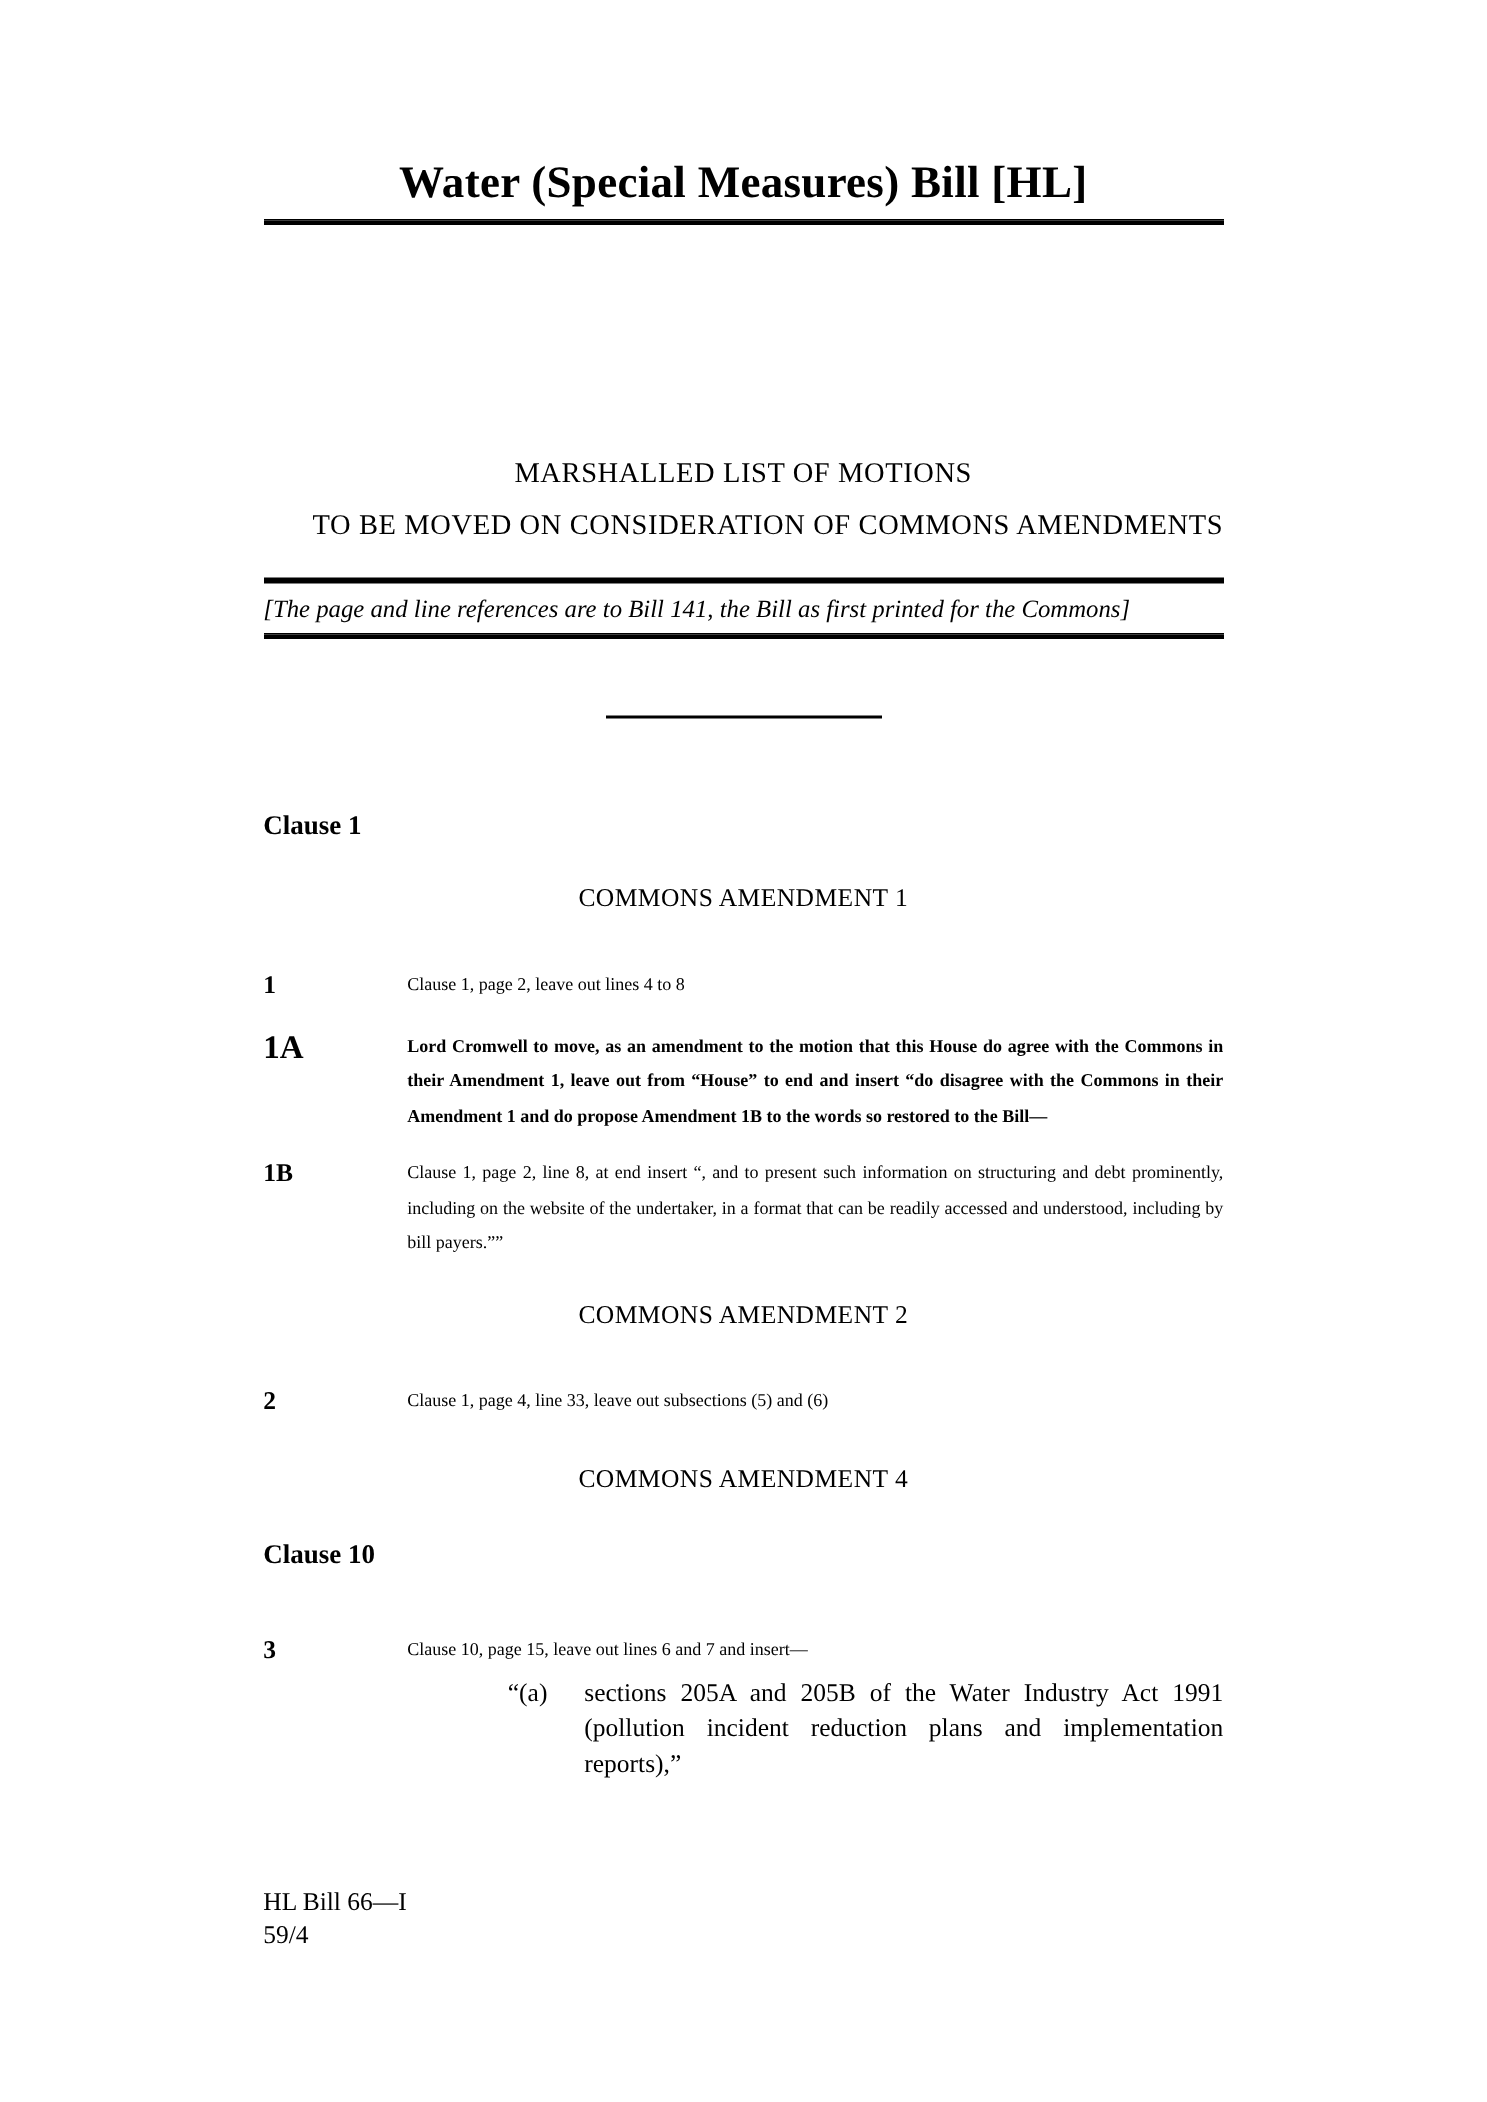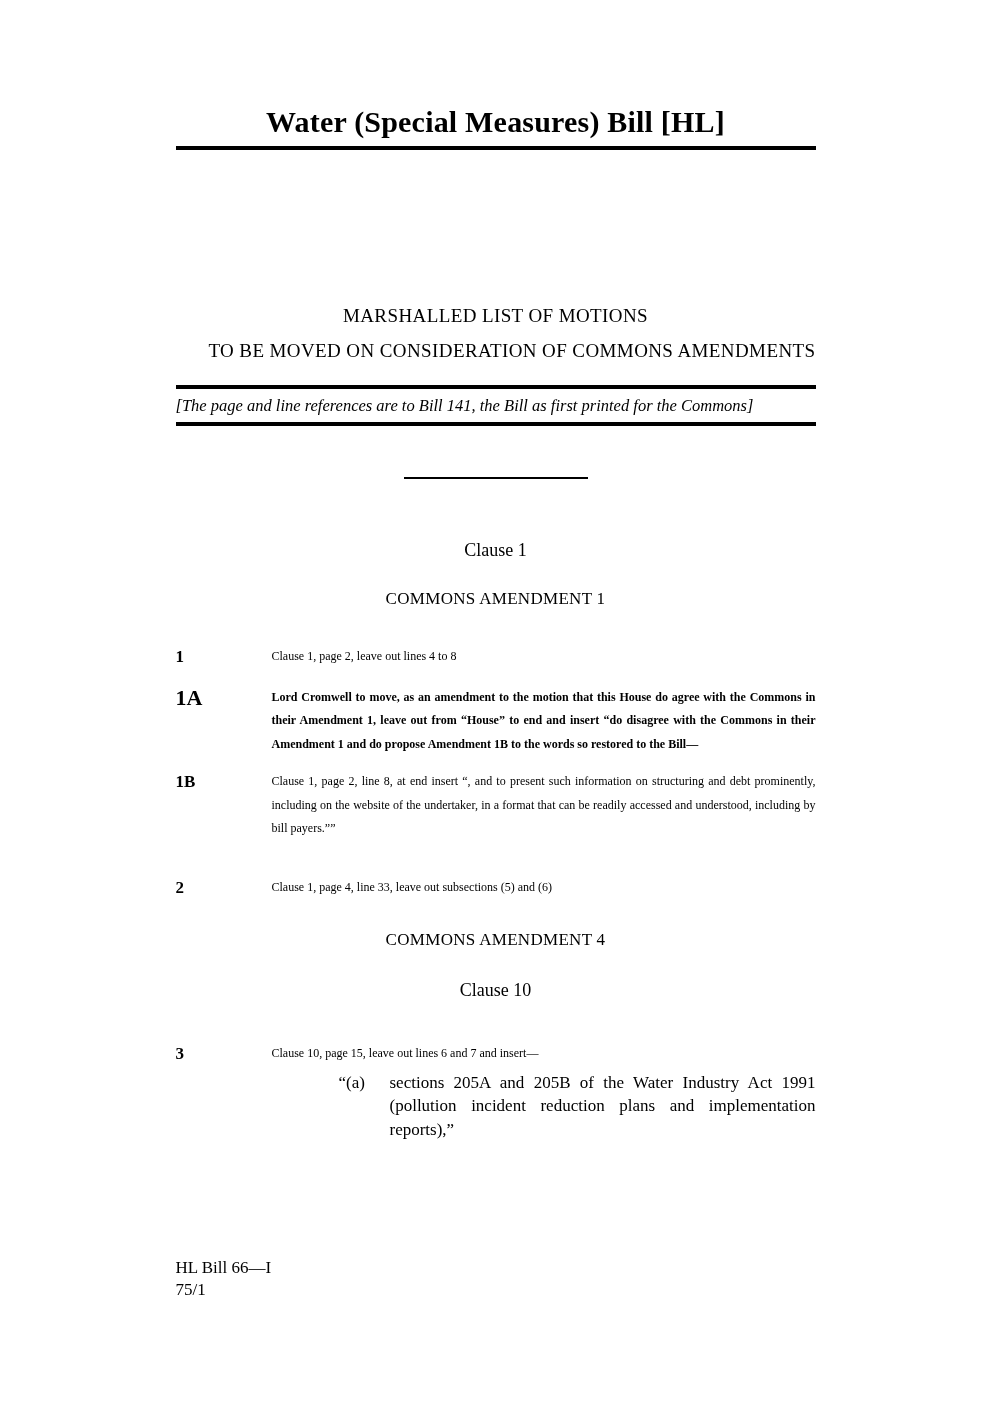--- a/index.html
+++ b/index.html
@@ -60,23 +60,22 @@
     padding: 6px 0;
   }
 
   .separator-rule {
     width: 184px;
     margin: 51px auto 0 auto;
     border-top: 2px solid #000;
   }
 
   .clause-heading {
-    text-align: center;
     font-size: 18px;
-    font-weight: normal;
+    font-weight: bold;
     line-height: 22px;
   }
   .clause-1 { margin-top: 60px; }
   .clause-10 { margin-top: 29px; }
 
   .ca-heading {
     text-align: center;
     font-size: 17px;
     line-height: 21px;
     letter-spacing: 0.3px;
@@ -164,20 +163,21 @@
     <div class="amendment motion am-1a">
       <span class="num">1A</span>
       <div class="body">Lord Cromwell to move, as an amendment to the motion that this House do agree with the Commons in their Amendment 1, leave out from “House” to end and insert “do disagree with the Commons in their Amendment 1 and do propose Amendment 1B to the words so restored to the Bill—</div>
     </div>
 
     <div class="amendment am-1b">
       <span class="num">1B</span>
       <div class="body">Clause 1, page 2, line 8, at end insert “, and to present such information on structuring and debt prominently, including on the website of the undertaker, in a format that can be readily accessed and understood, including by bill payers.””</div>
     </div>
 
+    <div class="ca-heading ca-2">COMMONS AMENDMENT 2</div>
 
     <div class="amendment am-2">
       <span class="num">2</span>
       <div class="body">Clause 1, page 4, line 33, leave out subsections (5) and (6)</div>
     </div>
 
 
     <div class="ca-heading ca-3">COMMONS AMENDMENT 4</div>
 
     <div class="clause-heading clause-10">Clause 10</div>
@@ -189,15 +189,15 @@
 
     <div class="sub-item">
       <span class="sub-label">“(a)</span>
       <div class="sub-text">sections 205A and 205B of the Water Industry Act 1991 (pollution incident reduction plans and implementation reports),”</div>
     </div>
 
   </div>
 
   <div class="footer">
     <span>HL Bill 66—I</span>
-    <span>75/1</span>
+    <span>59/4</span>
   </div>
 </div>
 
 </body></html>

